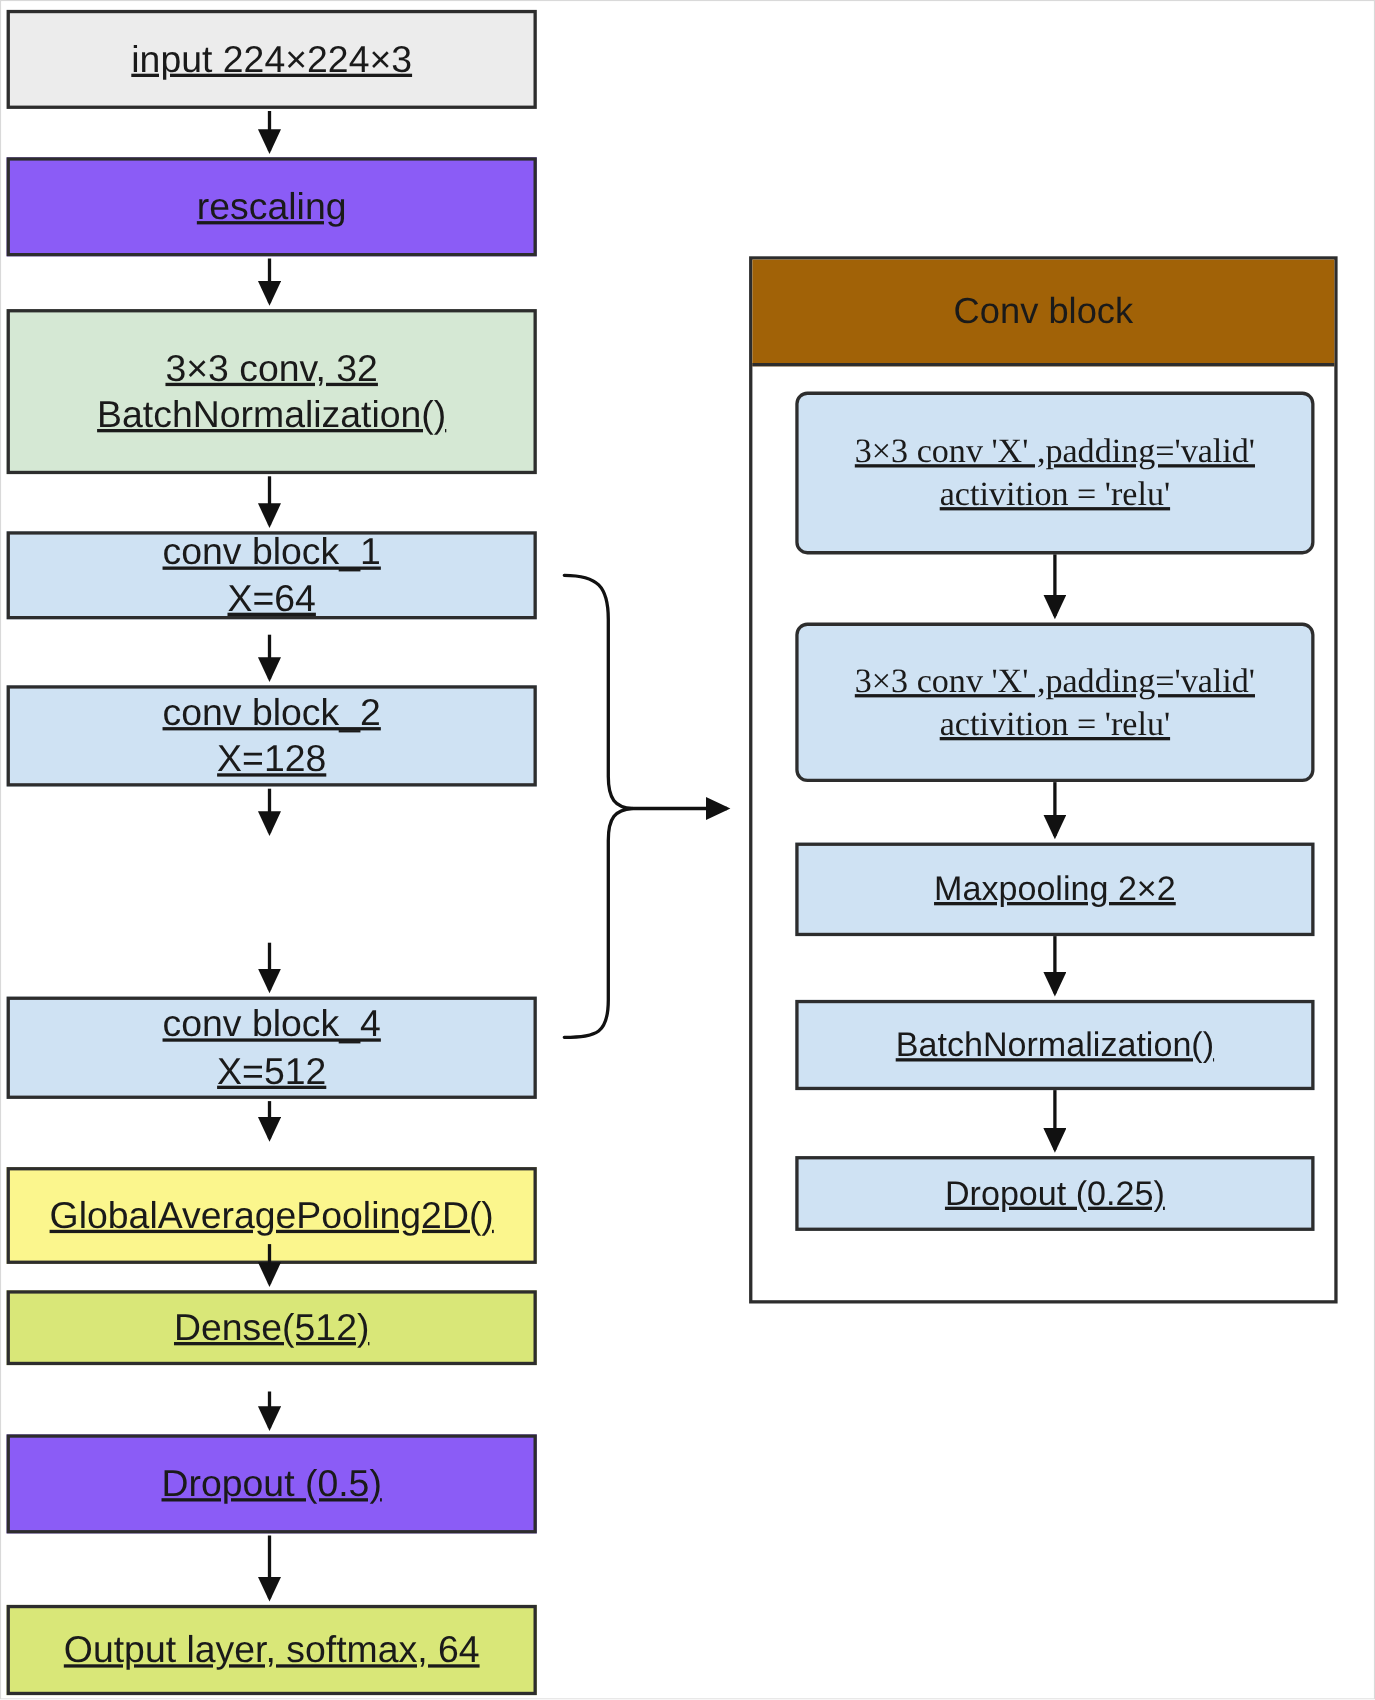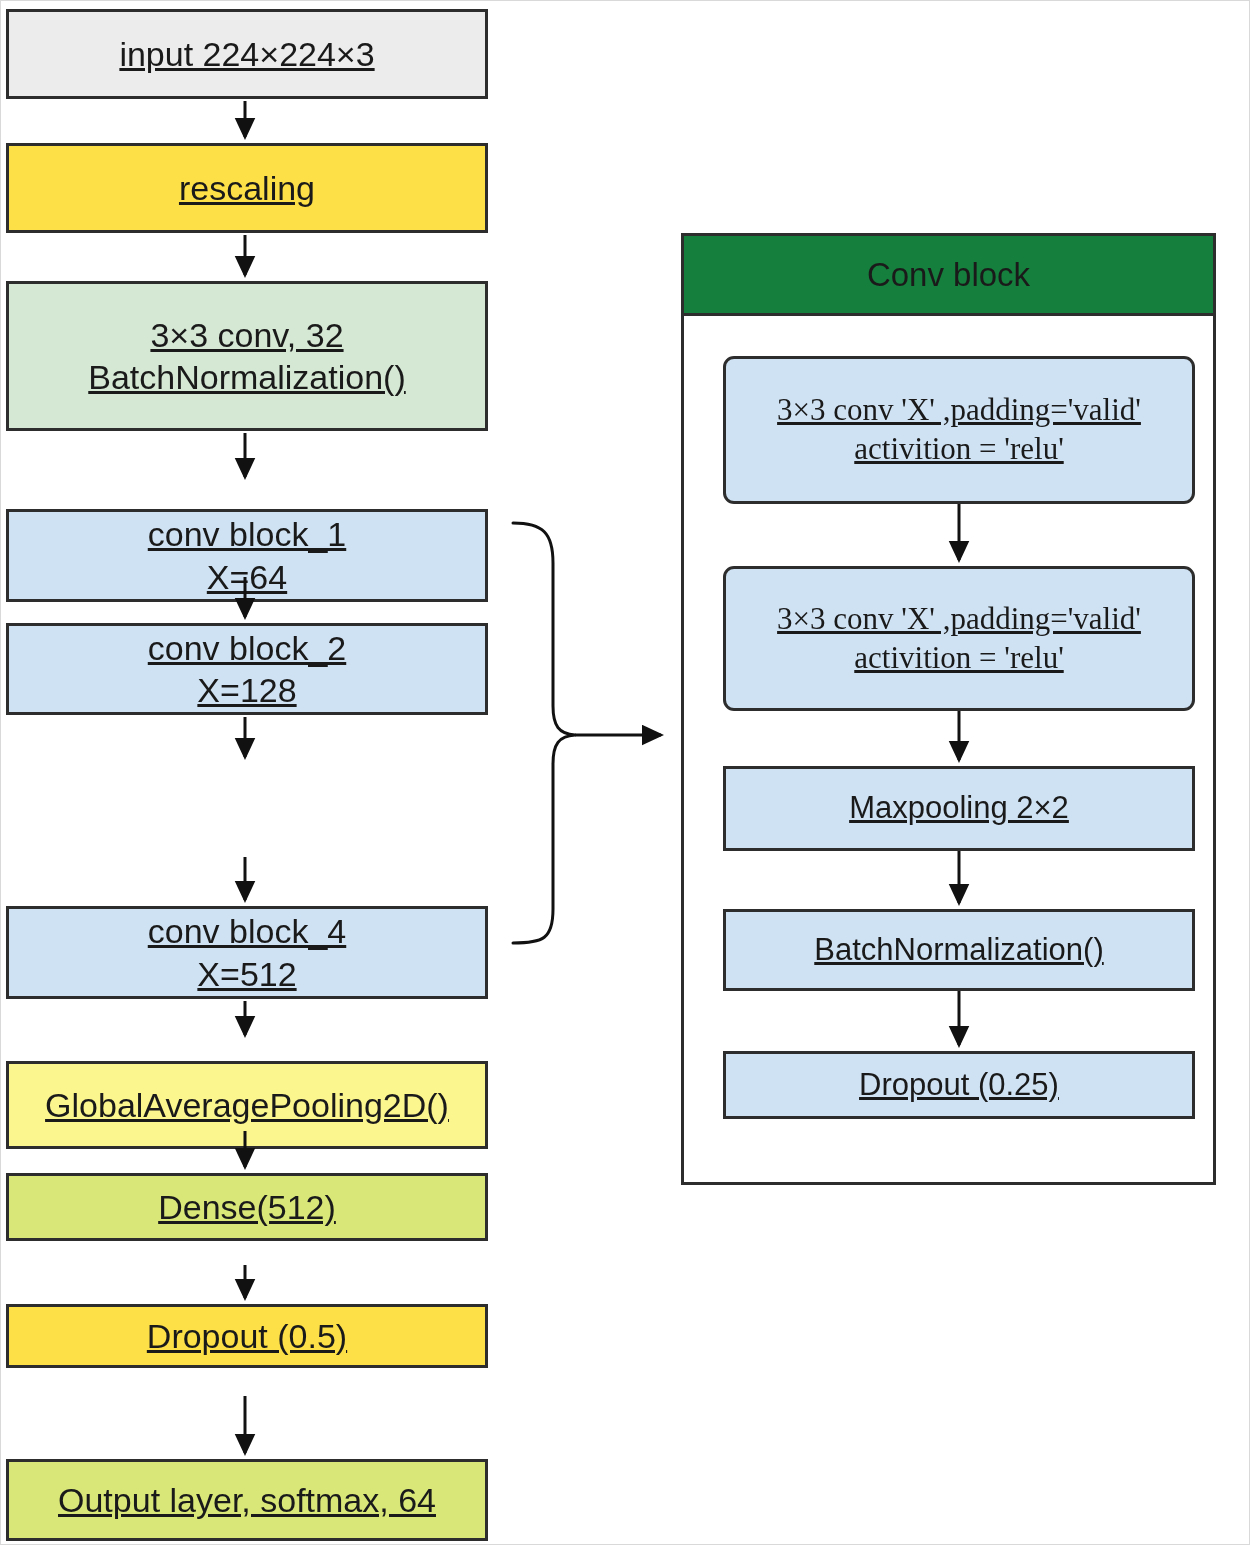--- a/index.html
+++ b/index.html
@@ -20,36 +20,36 @@
     flex-direction:column;
     align-items:center;
     justify-content:center;
     text-align:center;
     color:#1a1a1a;
     line-height:1.25;
     text-decoration:underline;
   }
   .left-box{left:5px;width:482px;font-size:34px;}
   .bg-gray{background:#ececec;}
-  .bg-pink{background:#fde047;text-align:center;}
+  .bg-pink{background:#8b5cf6;text-align:center;}
   .bg-green{background:#d5e8d4;}
   .bg-blue{background:#cfe2f3;}
   .bg-yellow{background:#fbf68d;margin-top:20px;}
   .bg-lime{background:#d9e778;}
   .panel{
     position:absolute;
     left:680px;top:232px;width:535px;height:952px;
     border:3px solid #2d2d2d;
     background:#ffffff;
     box-sizing:border-box;
   }
   .panel-header{
     position:absolute;
-    left:0;top:0;right:0;height:80px;
-    background:#15803d;
+    left:0;top:0;right:0;height:97px;
+    background:#a16207;
     border-bottom:3px solid #2d2d2d;
     display:flex;align-items:center;justify-content:center;
     font-size:33px;color:#1a1a1a;
     box-sizing:border-box;
   }
   .inner-box{
     left:722px;width:472px;
     background:#cfe2f3;
     font-size:31px;
   }
@@ -69,21 +69,21 @@
 
   <div class="box left-box bg-pink" style="top:142px;height:90px">
     <span>rescaling</span>
   </div>
 
   <div class="box left-box bg-green" style="top:280px;height:150px">
     <span>3×3 conv, 32</span>
     <span>BatchNormalization()</span>
   </div>
 
-  <div class="box left-box bg-blue" style="top:508px;height:93px">
+  <div class="box left-box bg-blue" style="top:482px;height:80px">
     <span>conv block_1</span>
     <span>X=64</span>
   </div>
 
   <div class="box left-box bg-blue" style="top:622px;height:92px">
     <span>conv block_2</span>
     <span>X=128</span>
   </div>
 
 
@@ -93,21 +93,21 @@
   </div>
 
   <div class="box left-box bg-yellow" style="top:1040px;height:88px">
     <span>GlobalAveragePooling2D()</span>
   </div>
 
   <div class="box left-box bg-lime" style="top:1172px;height:68px">
     <span>Dense(512)</span>
   </div>
 
-  <div class="box left-box bg-pink" style="top:1303px;height:64px">
+  <div class="box left-box bg-pink" style="top:1303px;height:90px">
     <span>Dropout (0.5)</span>
   </div>
 
   <div class="box left-box bg-lime" style="top:1458px;height:82px">
     <span>Output layer, softmax, 64</span>
   </div>
 
   <div class="panel">
     <div class="panel-header">
       <span>Conv block</span>

